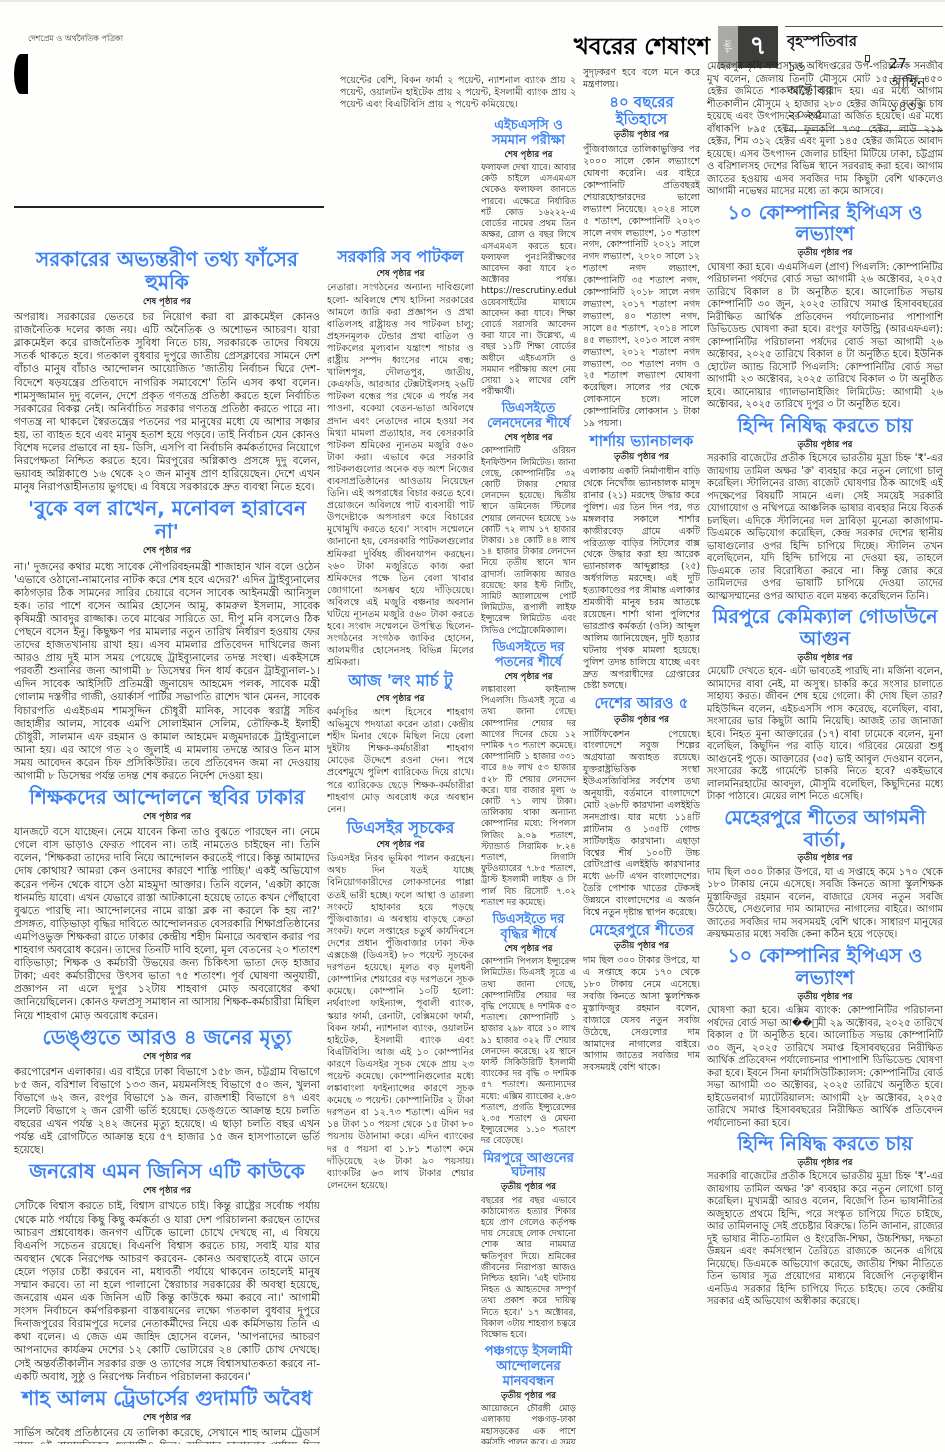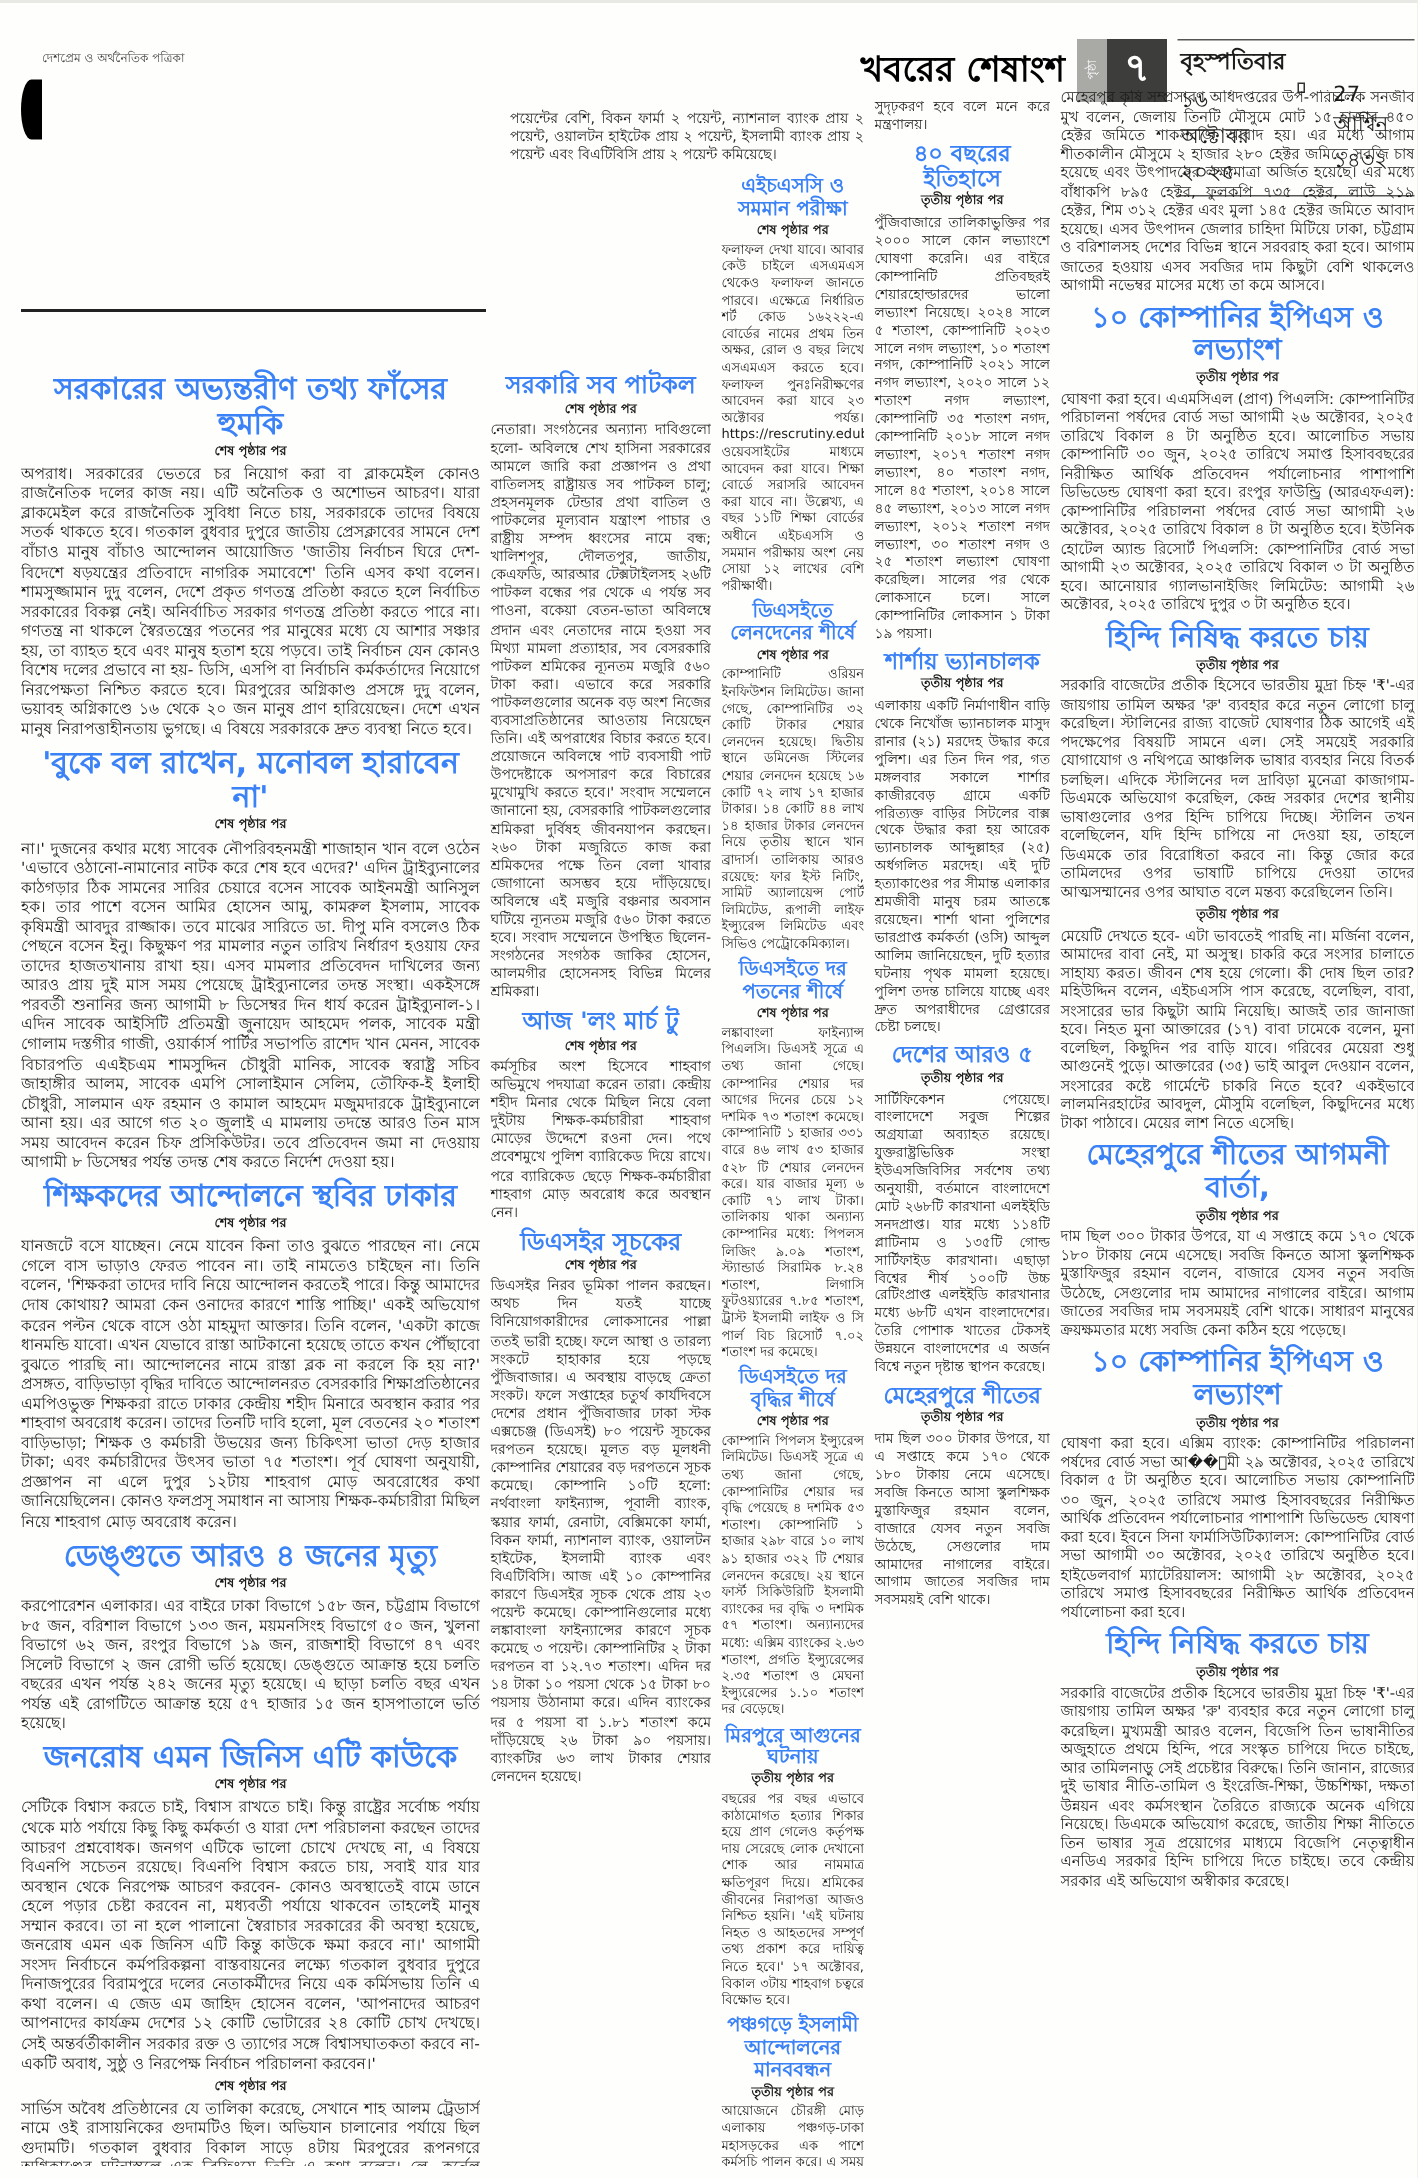--- a/index.html
+++ b/index.html
@@ -88,20 +88,21 @@
         <h2>ডেঙ্গুতে আরও ৪ জনের মৃত্যু</h2>
         <div class="cont">শেষ পৃষ্ঠার পর</div>
         <p>করপোরেশন এলাকার। এর বাইরে ঢাকা বিভাগে ১৫৮ জন, চট্টগ্রাম বিভাগে ৮৫ জন, বরিশাল বিভাগে ১৩৩ জন, ময়মনসিংহ বিভাগে ৫০ জন, খুলনা বিভাগে ৬২ জন, রংপুর বিভাগে ১৯ জন, রাজশাহী বিভাগে ৪৭ এবং সিলেট বিভাগে ২ জন রোগী ভর্তি হয়েছে। ডেঙ্গুতে আক্রান্ত হয়ে চলতি বছরের এখন পর্যন্ত ২৪২ জনের মৃত্যু হয়েছে। এ ছাড়া চলতি বছর এখন পর্যন্ত এই রোগটিতে আক্রান্ত হয়ে ৫৭ হাজার ১৫ জন হাসপাতালে ভর্তি হয়েছে।</p>
       </article>
       <article>
         <h2>জনরোষ এমন জিনিস এটি কাউকে</h2>
         <div class="cont">শেষ পৃষ্ঠার পর</div>
         <p>সেটিকে বিশ্বাস করতে চাই, বিশ্বাস রাখতে চাই। কিন্তু রাষ্ট্রের সর্বোচ্চ পর্যায় থেকে মাঠ পর্যায়ে কিছু কিছু কর্মকর্তা ও যারা দেশ পরিচালনা করছেন তাদের আচরণ প্রশ্নবোধক। জনগণ এটিকে ভালো চোখে দেখছে না, এ বিষয়ে বিএনপি সচেতন রয়েছে। বিএনপি বিশ্বাস করতে চায়, সবাই যার যার অবস্থান থেকে নিরপেক্ষ আচরণ করবেন- কোনও অবস্থাতেই বামে ডানে হেলে পড়ার চেষ্টা করবেন না, মধ্যবর্তী পর্যায়ে থাকবেন তাহলেই মানুষ সম্মান করবে। তা না হলে পালানো স্বৈরাচার সরকারের কী অবস্থা হয়েছে, জনরোষ এমন এক জিনিস এটি কিন্তু কাউকে ক্ষমা করবে না।' আগামী সংসদ নির্বাচনে কর্মপরিকল্পনা বাস্তবায়নের লক্ষ্যে গতকাল বুধবার দুপুরে দিনাজপুরের বিরামপুরে দলের নেতাকর্মীদের নিয়ে এক কর্মিসভায় তিনি এ কথা বলেন। এ জেড এম জাহিদ হোসেন বলেন, 'আপনাদের আচরণ আপনাদের কার্যক্রম দেশের ১২ কোটি ভোটারের ২৪ কোটি চোখ দেখছে। সেই অন্তর্বর্তীকালীন সরকার রক্ত ও ত্যাগের সঙ্গে বিশ্বাসঘাতকতা করবে না- একটি অবাধ, সুষ্ঠু ও নিরপেক্ষ নির্বাচন পরিচালনা করবেন।'</p>
       </article>
       <article>
+        <h2>শাহ আলম ট্রেডার্সের গুদামটি অবৈধ</h2>
         <div class="cont">শেষ পৃষ্ঠার পর</div>
         <p>সার্ভিস অবৈধ প্রতিষ্ঠানের যে তালিকা করেছে, সেখানে শাহ আলম ট্রেডার্স নামে ওই রাসায়নিকের গুদামটিও ছিল। অভিযান চালানোর পর্যায়ে ছিল গুদামটি। গতকাল বুধবার বিকাল সাড়ে ৪টায় মিরপুরের রূপনগরে অগ্নিকাণ্ডের ঘটনাস্থলে এক ব্রিফিংয়ে তিনি এ কথা বলেন। লে. কর্নেল তাজুল ইসলাম বলেন, সংশ্লিষ্ট বিভিন্ন সংস্থাকে জানানোর পাশাপাশি তিনবার ওই গুদামে নোটিশ দেওয়া হয়। গার্মেন্টসের আগুন কালই নিয়ন্ত্রণে এসেছে। কেমিক্যালের যে গোডাউন তার আগুন আমরা আজ ২টা ২০ মিনিটে নিয়ন্ত্রণ ঘোষণা করেছি। এটা একটা কেমিক্যাল গোডাউন এবং এখানে প্রায় ছয়-সাত ধরনের রাসায়নিক দ্রব্য রয়েছে। উল্লেখ্য, গত মঙ্গলবার সকাল সাড়ে ১১টার দিকে মিরপুরের রূপনগর শিয়ালবাড়ির শাহ আলম কেমিক্যাল নামে একটি রাসায়নিকের গোডাউনে আগুন লাগার পর তা ছড়িয়ে পড়ে পাশের একটি গার্মেন্টস কারখানায়। শেষ পর্যন্ত মোট ১৭টি ইউনিট আগুন নেভানোর কাজে যোগ দেয়। সর্বশেষ ১৬ জনের লাশ উদ্ধারের খবর পাওয়া যায়।</p>
       </article>
     </div>
   <div class="region" id="rB">
       <article>
         <h2>সরকারি সব পাটকল</h2>
         <div class="cont">শেষ পৃষ্ঠার পর</div>
         <p>নেতারা। সংগঠনের অন্যান্য দাবিগুলো হলো- অবিলম্বে শেখ হাসিনা সরকারের আমলে জারি করা প্রজ্ঞাপন ও প্রথা বাতিলসহ রাষ্ট্রায়ত্ত সব পাটকল চালু; প্রহসনমূলক টেন্ডার প্রথা বাতিল ও পাটকলের মূল্যবান যন্ত্রাংশ পাচার ও রাষ্ট্রীয় সম্পদ ধ্বংসের নামে বন্ধ; খালিশপুর, দৌলতপুর, জাতীয়, কেএফডি, আরআর টেক্সটাইলসহ ২৬টি পাটকল বন্ধের পর থেকে এ পর্যন্ত সব পাওনা, বকেয়া বেতন-ভাতা অবিলম্বে প্রদান এবং নেতাদের নামে হওয়া সব মিথ্যা মামলা প্রত্যাহার, সব বেসরকারি পাটকল শ্রমিকের ন্যূনতম মজুরি ৫৬০ টাকা করা। এভাবে করে সরকারি পাটকলগুলোর অনেক বড় অংশ নিজের ব্যবসাপ্রতিষ্ঠানের আওতায় নিয়েছেন তিনি। এই অপরাধের বিচার করতে হবে। প্রয়োজনে অবিলম্বে পাট ব্যবসায়ী পাট উপদেষ্টাকে অপসারণ করে বিচারের মুখোমুখি করতে হবে।' সংবাদ সম্মেলনে জানানো হয়, বেসরকারি পাটকলগুলোর শ্রমিকরা দুর্বিষহ জীবনযাপন করছেন। ২৬০ টাকা মজুরিতে কাজ করা শ্রমিকদের পক্ষে তিন বেলা খাবার জোগানো অসম্ভব হয়ে দাঁড়িয়েছে। অবিলম্বে এই মজুরি বঞ্চনার অবসান ঘটিয়ে ন্যূনতম মজুরি ৫৬০ টাকা করতে হবে। সংবাদ সম্মেলনে উপস্থিত ছিলেন- সংগঠনের সংগঠক জাকির হোসেন, আলমগীর হোসেনসহ বিভিন্ন মিলের শ্রমিকরা।</p>
       </article>
@@ -177,20 +178,21 @@
         <h2>১০ কোম্পানির ইপিএস ও লভ্যাংশ</h2>
         <div class="cont">তৃতীয় পৃষ্ঠার পর</div>
         <p>ঘোষণা করা হবে। এএমসিএল (প্রাণ) পিএলসি: কোম্পানিটির পরিচালনা পর্ষদের বোর্ড সভা আগামী ২৬ অক্টোবর, ২০২৫ তারিখে বিকাল ৪ টা অনুষ্ঠিত হবে। আলোচিত সভায় কোম্পানিটি ৩০ জুন, ২০২৫ তারিখে সমাপ্ত হিসাববছরের নিরীক্ষিত আর্থিক প্রতিবেদন পর্যালোচনার পাশাপাশি ডিভিডেন্ড ঘোষণা করা হবে। রংপুর ফাউন্ড্রি (আরএফএল): কোম্পানিটির পরিচালনা পর্ষদের বোর্ড সভা আগামী ২৬ অক্টোবর, ২০২৫ তারিখে বিকাল ৪ টা অনুষ্ঠিত হবে। ইউনিক হোটেল অ্যান্ড রিসোর্ট পিএলসি: কোম্পানিটির বোর্ড সভা আগামী ২৩ অক্টোবর, ২০২৫ তারিখে বিকাল ৩ টা অনুষ্ঠিত হবে। আনোয়ার গ্যালভানাইজিং লিমিটেড: আগামী ২৬ অক্টোবর, ২০২৫ তারিখে দুপুর ৩ টা অনুষ্ঠিত হবে।</p>
       </article>
       <article>
         <h2>হিন্দি নিষিদ্ধ করতে চায়</h2>
         <div class="cont">তৃতীয় পৃষ্ঠার পর</div>
         <p>সরকারি বাজেটের প্রতীক হিসেবে ভারতীয় মুদ্রা চিহ্ন '₹'-এর জায়গায় তামিল অক্ষর 'রু' ব্যবহার করে নতুন লোগো চালু করেছিল। স্টালিনের রাজ্য বাজেট ঘোষণার ঠিক আগেই এই পদক্ষেপের বিষয়টি সামনে এল। সেই সময়েই সরকারি যোগাযোগ ও নথিপত্রে আঞ্চলিক ভাষার ব্যবহার নিয়ে বিতর্ক চলছিল। এদিকে স্টালিনের দল দ্রাবিড়া মুনেত্রা কাজাগাম-ডিএমকে অভিযোগ করেছিল, কেন্দ্র সরকার দেশের স্থানীয় ভাষাগুলোর ওপর হিন্দি চাপিয়ে দিচ্ছে। স্টালিন তখন বলেছিলেন, যদি হিন্দি চাপিয়ে না দেওয়া হয়, তাহলে ডিএমকে তার বিরোধিতা করবে না। কিন্তু জোর করে তামিলদের ওপর ভাষাটি চাপিয়ে দেওয়া তাদের আত্মসম্মানের ওপর আঘাত বলে মন্তব্য করেছিলেন তিনি।</p>
       </article>
       <article>
+        <h2>মিরপুরে কেমিক্যাল গোডাউনে আগুন</h2>
         <div class="cont">তৃতীয় পৃষ্ঠার পর</div>
         <p>মেয়েটি দেখতে হবে- এটা ভাবতেই পারছি না। মর্জিনা বলেন, আমাদের বাবা নেই, মা অসুস্থ। চাকরি করে সংসার চালাতে সাহায্য করত। জীবন শেষ হয়ে গেলো। কী দোষ ছিল তার? মহিউদ্দিন বলেন, এইচএসসি পাস করেছে, বলেছিল, বাবা, সংসারের ভার কিছুটা আমি নিয়েছি। আজই তার জানাজা হবে। নিহত মুনা আক্তারের (১৭) বাবা ঢামেকে বলেন, মুনা বলেছিল, কিছুদিন পর বাড়ি যাবে। গরিবের মেয়েরা শুধু আগুনেই পুড়ে। আক্তারের (৩৫) ভাই আবুল দেওয়ান বলেন, সংসারের কষ্টে গার্মেন্টে চাকরি নিতে হবে? একইভাবে লালমনিরহাটের আবদুল, মৌসুমি বলেছিল, কিছুদিনের মধ্যে টাকা পাঠাবে। মেয়ের লাশ নিতে এসেছি।</p>
       </article>
       <article>
         <h2>মেহেরপুরে শীতের আগমনী বার্তা,</h2>
         <div class="cont">তৃতীয় পৃষ্ঠার পর</div>
         <p>দাম ছিল ৩০০ টাকার উপরে, যা এ সপ্তাহে কমে ১৭০ থেকে ১৮০ টাকায় নেমে এসেছে। সবজি কিনতে আসা স্কুলশিক্ষক মুস্তাফিজুর রহমান বলেন, বাজারে যেসব নতুন সবজি উঠেছে, সেগুলোর দাম আমাদের নাগালের বাইরে। আগাম জাতের সবজির দাম সবসময়ই বেশি থাকে। সাধারণ মানুষের ক্রয়ক্ষমতার মধ্যে সবজি কেনা কঠিন হয়ে পড়েছে।</p>
       </article>
       <article>
         <h2>১০ কোম্পানির ইপিএস ও লভ্যাংশ</h2>

